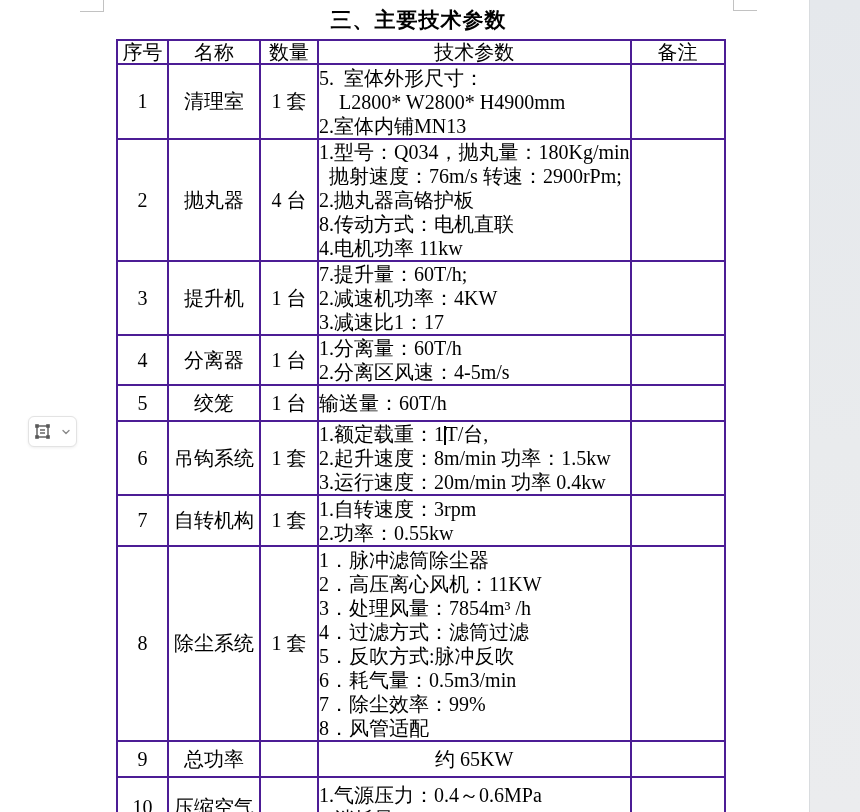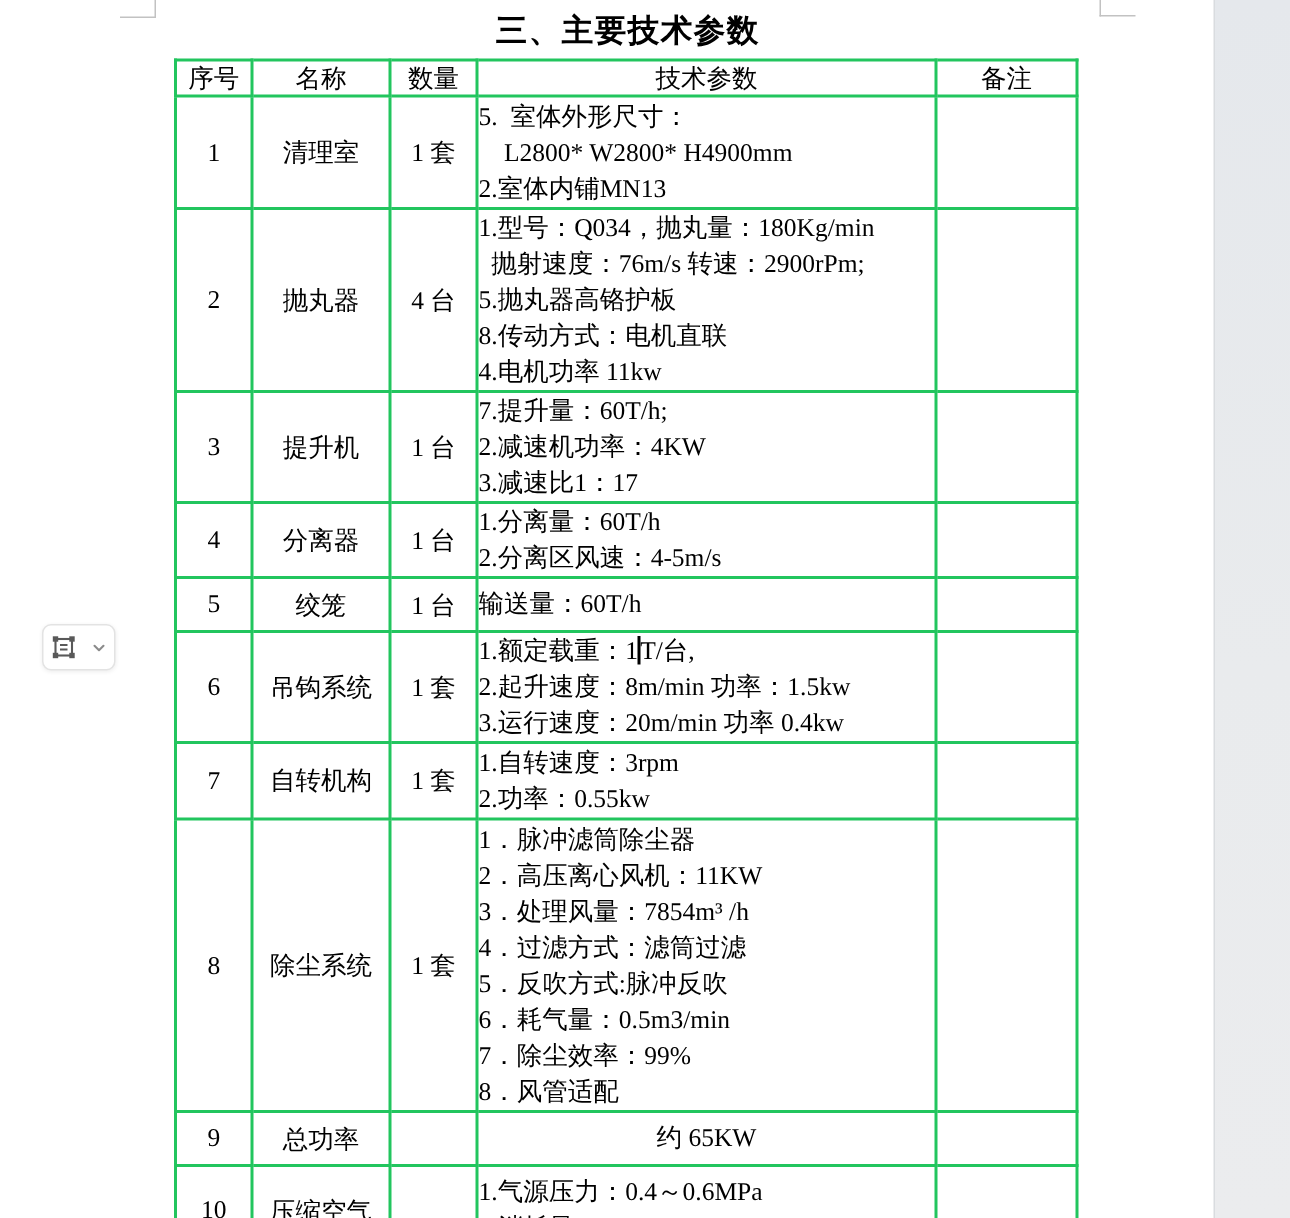--- a/index.html
+++ b/index.html
@@ -25,21 +25,21 @@
   .title {
     position:absolute; top:6px; left:118px; width:601px; margin:0;
     text-align:center; font-size:21px; font-weight:bold; letter-spacing:1px;
   }
 
   table.doc-table {
     position:absolute; left:116px; top:39px;
     border-collapse:collapse; table-layout:fixed;
   }
   .doc-table th, .doc-table td {
-    border:2px solid #22c55e; padding:0; font-size:17px; font-weight:normal;
+    border:2px solid #4c1d95; padding:0; font-size:20px; font-weight:normal;
     vertical-align:middle; overflow:hidden;
   }
   .doc-table th { height:24px; line-height:21px; text-align:center; }
   .c-no, .c-name, .c-qty { text-align:center; }
   .c-params { padding:1px 0 1px 5px; }
   .c-params.center { padding:1px 0; }
   .param-line { white-space:pre; line-height:24px; height:24px; }
   .c-params.center .param-line { text-align:center; }
   .caret {
     display:inline-block; width:1.5px; height:19px; background:#000;
@@ -96,21 +96,21 @@
           </td>
           <td class="c-note"></td>
         </tr>
         <tr style="height: 120px;">
           <td class="c-no">2</td>
           <td class="c-name">抛丸器</td>
           <td class="c-qty">4 台</td>
           <td class="c-params">
             <div class="param-line">1.型号：Q034，抛丸量：180Kg/min</div>
             <div class="param-line">  抛射速度：76m/s 转速：2900rPm;</div>
-            <div class="param-line">5.抛丸器高铬护板</div>
+            <div class="param-line">2.抛丸器高铬护板</div>
             <div class="param-line">8.传动方式：电机直联</div>
             <div class="param-line">4.电机功率 11kw</div>
           </td>
           <td class="c-note"></td>
         </tr>
         <tr style="height: 72px;">
           <td class="c-no">3</td>
           <td class="c-name">提升机</td>
           <td class="c-qty">1 台</td>
           <td class="c-params">

